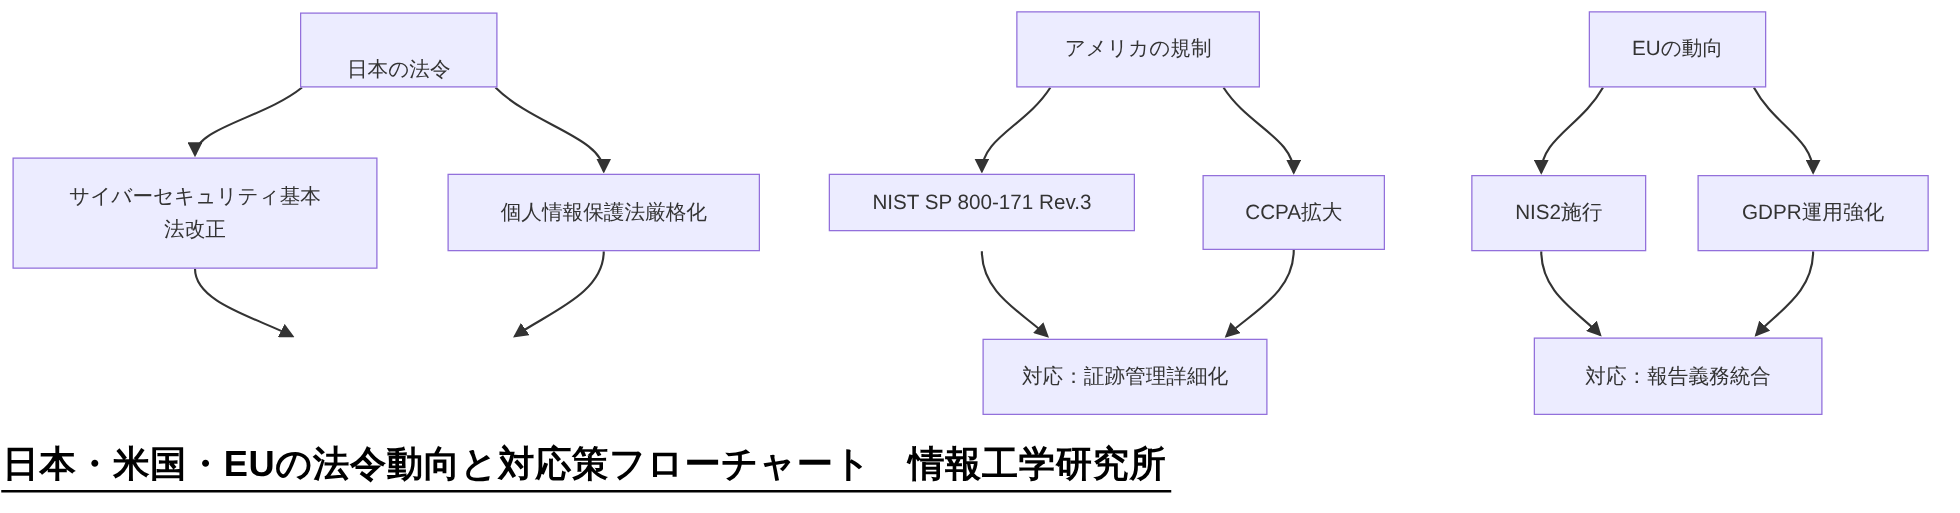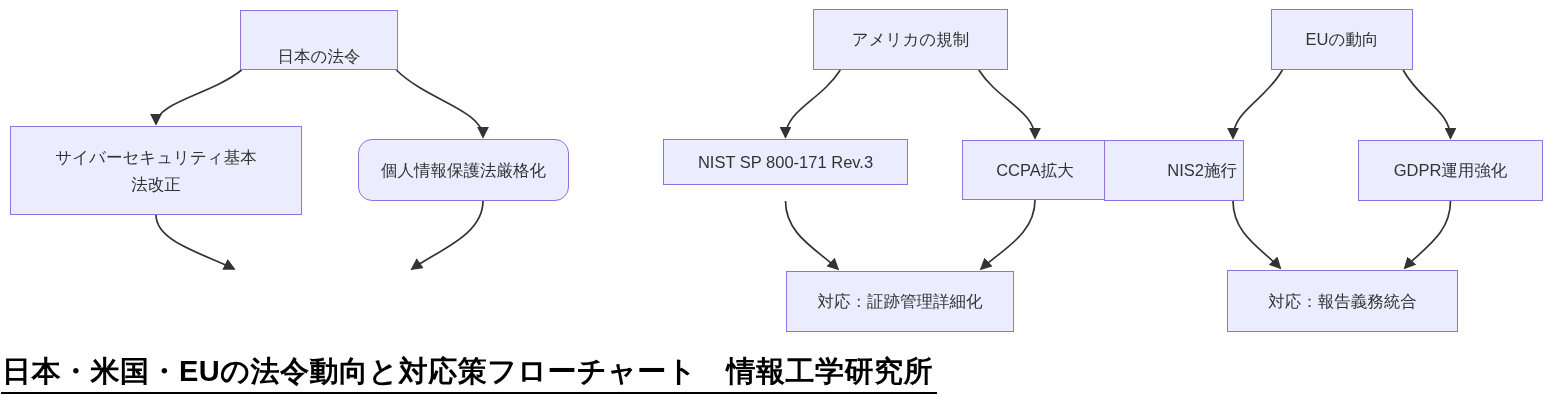--- a/index.html
+++ b/index.html
@@ -90,39 +90,39 @@
   <div class="diagram-title">
     <span>日本・米国・EUの法令動向と対応策フローチャート　情報工学研究所</span>
   </div>
 <div class="node" style="left: 240px; top: 10px; width: 158px; height: 60px; align-items: flex-end;">
       <span class="node-label">日本の法令</span>
     </div>
     <div class="node" style="left: 10px; top: 126px; width: 292px; height: 89px;">
       <span class="node-label">サイバーセキュリティ基本
 法改正</span>
     </div>
-    <div class="node" style="left: 358px; top: 139px; width: 211px; height: 62px; border-radius: 14px;">
+    <div class="node" style="left: 358px; top: 139px; width: 250px; height: 62px;">
       <span class="node-label">個人情報保護法厳格化</span>
     </div>
     <div class="node" style="left: 813px; top: 9px; width: 195px; height: 61px;">
       <span class="node-label">アメリカの規制</span>
     </div>
     <div class="node" style="left: 663px; top: 139px; width: 245px; height: 46px;">
       <span class="node-label">NIST SP 800-171 Rev.3</span>
     </div>
     <div class="node" style="left: 962px; top: 140px; width: 146px; height: 60px; text-align: right;">
       <span class="node-label">CCPA拡大</span>
     </div>
     <div class="node" style="left: 786px; top: 271px; width: 228px; height: 61px;">
       <span class="node-label">対応：証跡管理詳細化</span>
     </div>
     <div class="node" style="left: 1271px; top: 9px; width: 142px; height: 61px;">
       <span class="node-label">EUの動向</span>
     </div>
-    <div class="node" style="left: 1104px; top: 140px; width: 140px; height: 61px; justify-content: flex-end;">
+    <div class="node" style="left: 1177px; top: 140px; width: 140px; height: 61px;">
       <span class="node-label">NIS2施行</span>
     </div>
     <div class="node" style="left: 1358px; top: 140px; width: 185px; height: 61px; align-items: center;">
       <span class="node-label">GDPR運用強化</span>
     </div>
     <div class="node" style="left: 1227px; top: 270px; width: 231px; height: 62px;">
       <span class="node-label">対応：報告義務統合</span>
     </div>
   </div>
 

